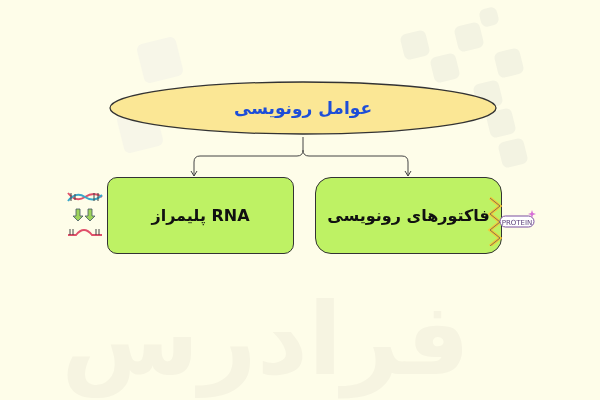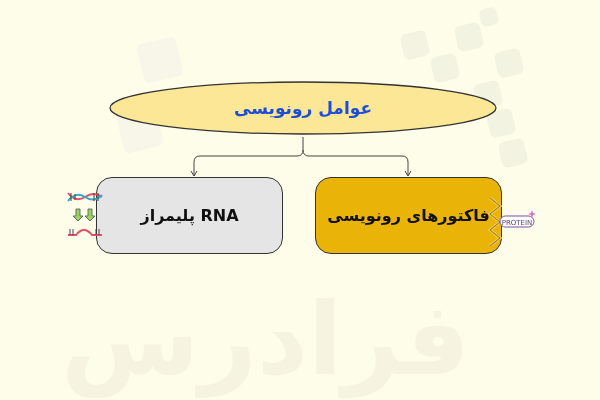--- a/index.html
+++ b/index.html
@@ -5,22 +5,22 @@
   html, body { margin:0; padding:0; }
   body { width:600px; height:400px; background:#fefde9; position:relative; overflow:hidden; font-family:"DejaVu Sans", sans-serif; }
   .bg-tiles { position:absolute; inset:0; }
   .tile { position:absolute; width:26px; height:26px; border-radius:6px; background:#f3f3e2; transform:rotate(-14deg); }
   .watermark { position:absolute; left:130px; top:285px; width:340px; height:110px; font-size:100px; font-weight:bold; color:#f6f4e1; direction:rtl; text-align:center; line-height:110px; }
   .root { position:absolute; left:108px; top:80px; width:390px; height:56px; }
   .root svg { position:absolute; inset:0; }
   .root-label { position:absolute; inset:0; display:flex; align-items:center; justify-content:center; font-size:17px; font-weight:bold; color:#1d4ed8; direction:rtl; }
   .connectors { position:absolute; left:0; top:0; width:600px; height:400px; pointer-events:none; }
   .node { position:absolute; top:177px; height:77px; border:1.5px solid #333; border-radius:16px; display:flex; align-items:center; justify-content:center; font-size:16px; font-weight:bold; color:#111; direction:rtl; box-sizing:border-box; }
-  .node-left { left:96px; width:187px; background:#e5e5e5; }
-  .node-right { left:315px; width:187px; background:#eab308; }
+  .node-left { left:107px; width:187px; background:#bef264;border-radius:10px; }
+  .node-right { left:315px; width:187px; background:#bef264; }
   .icon-dna { position:absolute; left:66px; top:189px; width:38px; height:55px; }
   .icon-protein { position:absolute; left:486px; top:196px; width:52px; height:50px; }
 </style>
 </head>
 <body>
 
 <div class="bg-tiles">
   <div class="tile" style="left:480px;top:8px;width:18px;height:18px"></div>
   <div class="tile" style="left:456px;top:24px"></div>
   <div class="tile" style="left:496px;top:50px"></div>

